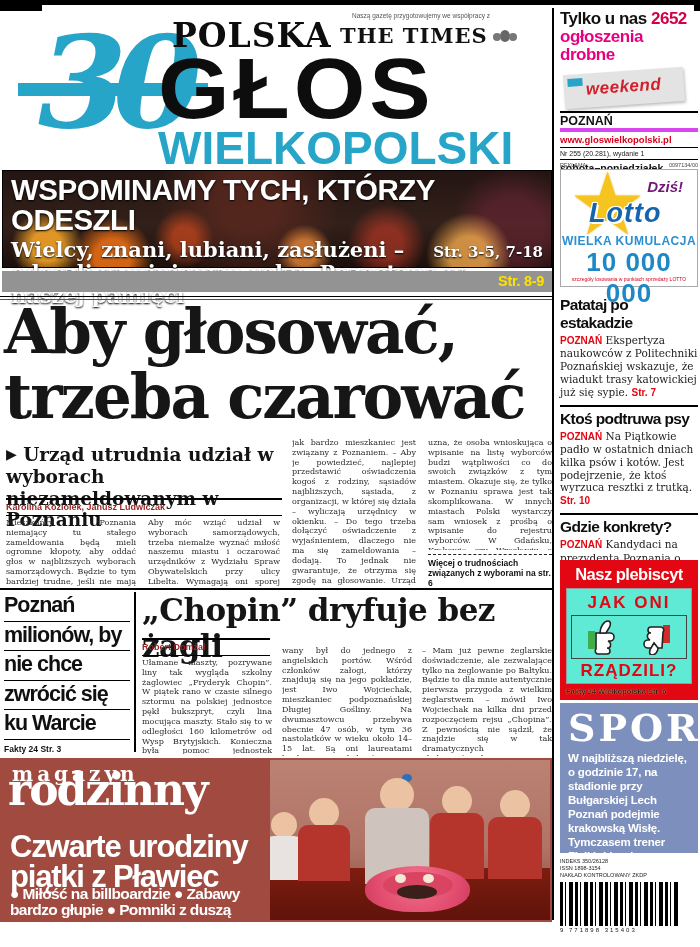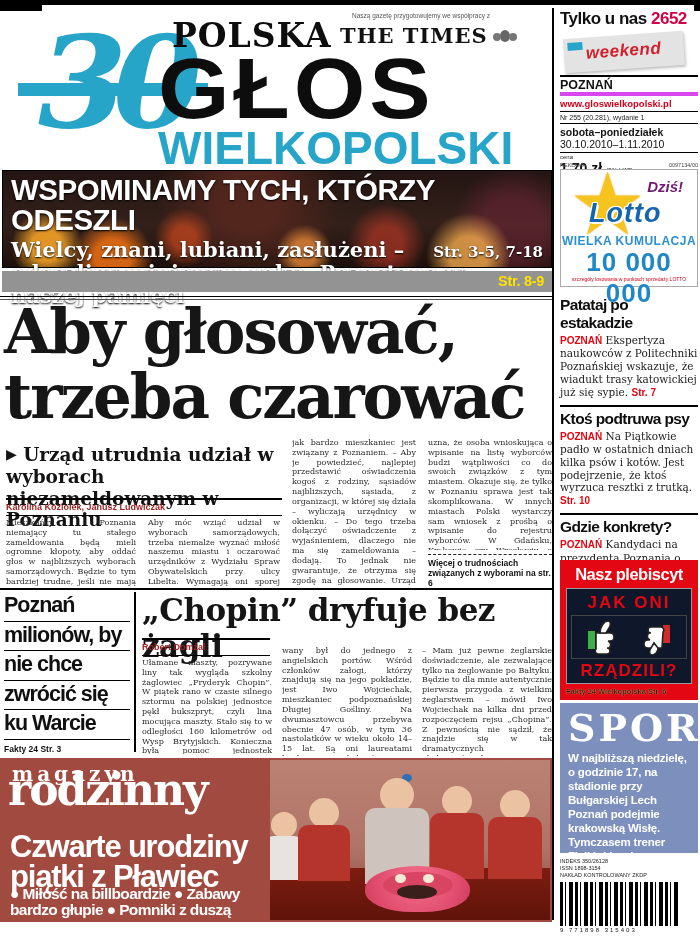--- a/index.html
+++ b/index.html
@@ -163,21 +163,21 @@
   .brief.first { border-top:none; }
   .brief .bt { font-weight:bold; font-size:15.5px; letter-spacing:-.6px; color:#0e0e0e; margin-bottom:2px;}
   .brief .btx { font-family:"DejaVu Serif",serif; font-size:10.5px; line-height:1.22; color:#222;}
   .brief .tag,.brief .pg { color:#e30613; font-weight:bold; font-family:"Liberation Sans",sans-serif;
       font-size:10px; }
   .briefs-wrap { top:293px; }
 
   .pleb { top:560px; background:#e30613; padding:5px 6px 4px; }
   .pleb .ph { color:#fff; font-weight:bold; font-size:16.5px; text-align:center; letter-spacing:-.5px;
       margin-bottom:4px;}
-  .pleb .panel { background:#0f172a; border:1px solid #999; padding:4px 4px 2px; text-align:center;}
+  .pleb .panel { background:#5eead4; border:1px solid #999; padding:4px 4px 2px; text-align:center;}
   .pleb .jak { color:#e30613; font-weight:bold; font-size:17px; letter-spacing:2px;}
   .pleb .hands { display:flex; justify-content:center; align-items:center; gap:6px; margin:2px 0;
       border:1px solid #444; padding:3px 2px;}
   .pleb .rz { color:#e30613; font-weight:bold; font-size:17px; letter-spacing:1px; margin-top:2px;}
   .pleb .pf { color:#7a0b0b; font-weight:bold; font-size:7.5px; text-align:left; margin-top:3px;
       text-shadow:0 0 1px #ff9; color:#3c0c0c;}
 
   .sport { top:703px; background:#7d90bd; padding:6px 8px 8px; height:150px;}
   .sport .st { color:#fff; font-family:"DejaVu Serif",serif; font-weight:bold; font-size:38px;
       letter-spacing:3px; line-height:1; text-align:center; margin-bottom:4px;}
@@ -306,20 +306,21 @@
     </div>
   </div>
 
   <div class="vsep"></div>
 
   <div class="rc info">
     <div class="l1">
       <span>Tylko u nas</span>
       <span class="cnt">2652</span>
     </div>
+    <div class="l2">ogłoszenia drobne</div>
     <div class="weekend">
       <div class="cy"></div>
       <div class="wk">weekend</div>
     </div>
     <div class="city">POZNAŃ</div>
     <div class="site">www.gloswielkopolski.pl</div>
     <div class="issue">Nr 255 (20.281), wydanie 1</div>
     <div class="days">sobota–poniedziałek</div>
     <div class="dates">30.10.2010–1.11.2010</div>
     <div class="pricelbl">cena</div>

